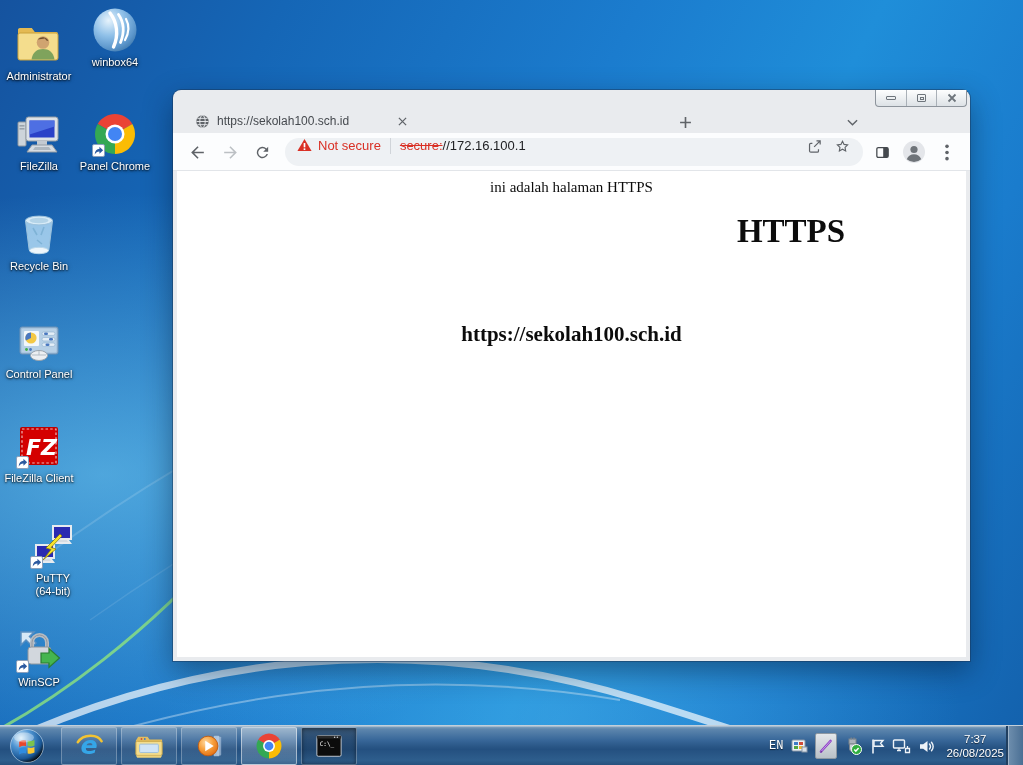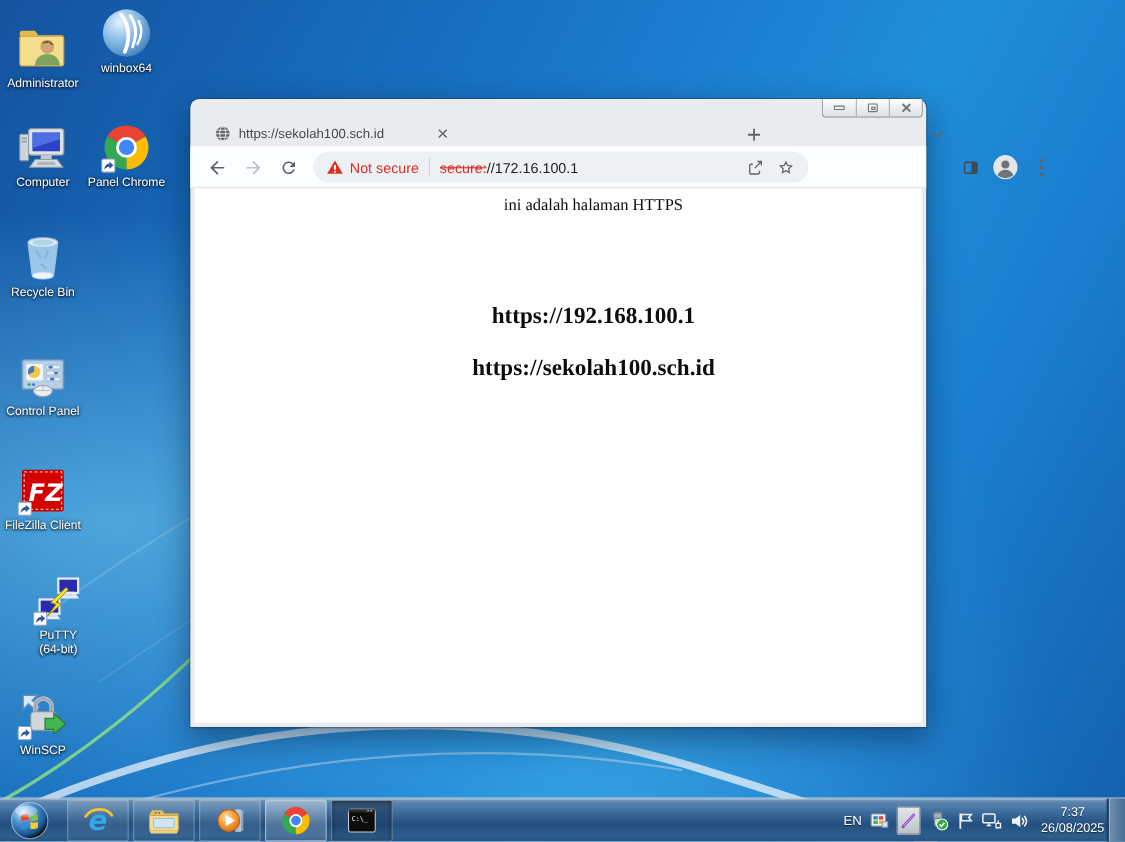--- a/index.html
+++ b/index.html
@@ -16,21 +16,21 @@
 
   
   .dicon { position:absolute; width:76px; text-align:center; cursor:default; }
   .dicon .ic { width:48px; height:48px; margin:0 auto; position:relative; }
   .dicon .lbl { margin-top:2px; font-size:11px; line-height:13px; color:#fff;
     text-shadow:0 1px 2px rgba(0,0,0,.95), 0 0 4px rgba(0,0,0,.55); }
   .sc-badge { position:absolute; left:1px; bottom:1px; width:13px; height:13px;
     background:#fff; border:1px solid #8aa0bd; border-radius:2px; }
 
   
-  .window { position:absolute; left:173px; top:90px; width:669px; height:571px;
+  .window { position:absolute; left:173px; top:90px; width:797px; height:571px;
     background:#e9ebee; border-radius:8px 8px 0 0;
     box-shadow:0 0 0 1px rgba(25,50,85,.45), 0 10px 30px rgba(0,20,45,.45); }
   .win-header { position:relative; height:15px; }
   .win-controls { position:absolute; top:0; right:3px; display:flex; height:17px;
     border:1px solid #8d949c; border-top:none; border-radius:0 0 4px 4px;
     background:linear-gradient(#fdfefe,#dde2e6); overflow:hidden; }
   .wc-btn { width:30px; display:flex; align-items:center; justify-content:center; border-left:1px solid #a9b0b7; cursor:default; }
   .wc-btn:first-child { border-left:none; }
   .g-min { width:10px; height:4px; border:1px solid #6e757c; border-radius:1px; }
   .g-max { width:9px; height:8px; border:1px solid #6e757c; border-radius:1px; display:flex; align-items:center; justify-content:center; }
@@ -39,45 +39,45 @@
   .tabstrip { position:absolute; left:0; top:15px; right:0; height:28px; }
   .tab { position:absolute; top:4px; height:24px; display:flex; align-items:center; gap:7px; padding:0 8px 0 12px; font-size:12px; }
   .tab-inactive { left:10px; width:232px; color:#45494e; }
   .tab-active { left:247px; width:242px; color:#202124; background:#fcfdfe; border-radius:8px 8px 0 0; box-shadow:0 0 1px rgba(0,0,0,.12); }
   .tab-title { flex:1; overflow:hidden; white-space:nowrap; text-overflow:ellipsis; }
   .icon-btn { display:flex; align-items:center; justify-content:center; cursor:default; }
 
   .toolbar { position:absolute; left:0; top:43px; right:0; height:38px; background:#fcfdfe; border-bottom:1px solid #e2e5e9; }
   .nav-btn { position:absolute; top:7px; width:24px; height:24px; display:flex; align-items:center; justify-content:center; border-radius:50%; }
   .omnibox { position:absolute; left:112px; right:107px; top:5px; height:28px; background:#eef1f4; border-radius:14px;
-    display:flex; align-items:center; padding:0 12px; font-size:13px; }
+    display:flex; align-items:flex-start; padding:0 12px; font-size:13px; }
   .ob-sep { width:1px; height:16px; background:#d0d4d9; margin:0 9px; }
   .not-secure { color:#d93025; margin-left:6px; }
   .url-scheme { color:#d93025; text-decoration:line-through; }
   .url-rest { color:#202124; }
   .ob-right { position:absolute; display:flex; align-items:center; }
 
   .content { position:absolute; left:4px; right:4px; top:81px; bottom:4px; background:#fff;
-    font-family:"Liberation Serif","DejaVu Serif",serif; color:#0c0c0c;padding-left:32px; }
+    font-family:"Liberation Serif","DejaVu Serif",serif; color:#0c0c0c; }
   .pg-intro { position:absolute; top:8px; width:100%; text-align:center; font-size:15px; }
   .pg-heading { position:absolute; top:42px; left:614px; transform:translateX(-50%); font-size:33px; font-weight:bold; }
   .pg-link1 { position:absolute; top:104px; width:100%; text-align:center; font-size:21px; font-weight:bold; }
   .pg-link2 { position:absolute; top:151px; width:100%; text-align:center; font-size:21px; font-weight:bold; }
 
   
   .taskbar { position:absolute; left:0; right:0; bottom:0; height:40px;
     background:linear-gradient(180deg,#8ba8c1 0%,#5d86ad 8%,#39689a 35%,#2a5787 52%,#245080 60%,#2e5e8d 88%,#27517e 100%);
     border-top:1px solid #c2cfda; box-shadow:inset 0 1px 0 rgba(255,255,255,.25); }
   .start-orb { position:absolute; left:9px; top:2px; width:36px; height:36px; border-radius:50%; cursor:pointer; }
   .tbtn { position:absolute; top:1px; height:38px; width:56px; display:flex; align-items:center; justify-content:center;
     background:linear-gradient(rgba(255,255,255,.16),rgba(255,255,255,.03)); border:1px solid rgba(255,255,255,.28); border-radius:2px; cursor:pointer; }
   .tbtn-active { background:linear-gradient(rgba(255,255,255,.38),rgba(255,255,255,.10)); border-color:rgba(255,255,255,.5); }
   .tbtn-pressed { background:linear-gradient(rgba(8,24,44,.45),rgba(40,75,110,.25)); box-shadow:inset 0 1px 4px rgba(0,0,0,.5); }
   .tray { position:absolute; right:19px; top:0; height:40px; display:flex; align-items:center; gap:7px; }
-  .tray-text { font-size:12px; color:#fff; text-shadow:0 1px 1px rgba(0,0,0,.6); }
+  .tray-text { font-size:12px; color:#fff; text-shadow:0 1px 1px rgba(0,0,0,.6);font-family:Liberation Mono, monospace; }
   .pen-btn { width:22px; height:26px; background:linear-gradient(#e3e7ea,#b9c1c8); border:1px solid #8d98a2; border-radius:2px;
     display:flex; align-items:center; justify-content:center; }
   .clock { text-align:center; font-size:11.5px; line-height:14px; color:#fff; text-shadow:0 1px 1px rgba(0,0,0,.6); margin-left:4px; }
   .show-desktop { position:absolute; right:0; top:0; width:17px; height:40px;
     background:linear-gradient(90deg,#6f8fae,#4a6f94); border-left:2px solid #203f60; box-shadow:inset 1px 0 0 rgba(255,255,255,.35); cursor:pointer; }
 </style>
 </head>
 <body>
 
 <svg class="wallpaper-art" width="1023" height="765" viewBox="0 0 1023 765">
@@ -130,21 +130,21 @@
       <rect x="4.5" y="15" width="5" height="1.6" fill="#9aa3ab"></rect>
       <rect x="4.5" y="18" width="5" height="1.6" fill="#9aa3ab"></rect>
       <rect x="11" y="7" width="32" height="24" rx="2.5" fill="#dde2e7" stroke="#949ca4"></rect>
       <rect x="14.5" y="10.5" width="25" height="17" fill="#2a41c8"></rect>
       <path d="M14.5 10.5h25v6l-25 8z" fill="#5578e8" opacity=".85"></path>
       <rect x="22" y="31" width="10" height="4" fill="#c3cad1"></rect>
       <path d="M17 35h20l5 7H12z" fill="#d6dce2" stroke="#949ca4"></path>
       <path d="M20 37h14l2 3H18z" fill="#aeb7bf"></path>
     </svg>
   </div>
-  <div class="lbl">Computer</div>
+  <div class="lbl">FileZilla</div>
 </div>
 
 <div class="dicon" style="left:77px;top:110px;">
   <div class="ic">
     <svg width="48" height="48" viewBox="0 0 48 48">
       <path d="M24 24 L6.68 14 A20 20 0 0 1 41.32 14 Z" fill="#ea4335"></path>
       <path d="M24 24 L6.68 14 A20 20 0 0 0 24 44 Z" fill="#34a853"></path>
       <path d="M24 24 L24 44 A20 20 0 0 0 41.32 14 Z" fill="#fbbc05"></path>
       <circle cx="24" cy="24" r="9.5" fill="#fff"></circle>
       <circle cx="24" cy="24" r="7" fill="#4285f4"></circle>
@@ -363,21 +363,21 @@
       <svg width="4" height="17" viewBox="0 0 4 18">
         <circle cx="2" cy="2.5" r="1.9" fill="#5f6368"></circle>
           <circle cx="2" cy="9" r="1.9" fill="#5f6368"></circle>
           <circle cx="2" cy="15.5" r="1.9" fill="#5f6368"></circle>
       </svg>
     </span>
   </div>
 
   <div class="content">
     <div class="pg-intro">ini adalah halaman HTTPS</div>
-    <div class="pg-link1">https://192.168.100.1</div>
+    <div class="pg-heading">HTTPS</div>
     <div class="pg-link2">https://sekolah100.sch.id</div>
   </div>
 </div>
 
 <div class="taskbar">
   <div class="start-orb">
     <svg width="36" height="36" viewBox="0 0 36 36">
       <defs>
           <radialGradient id="orb" cx="32%" cy="26%" r="80%">
         <stop offset="0" stop-color="#d6ecfa"></stop>

